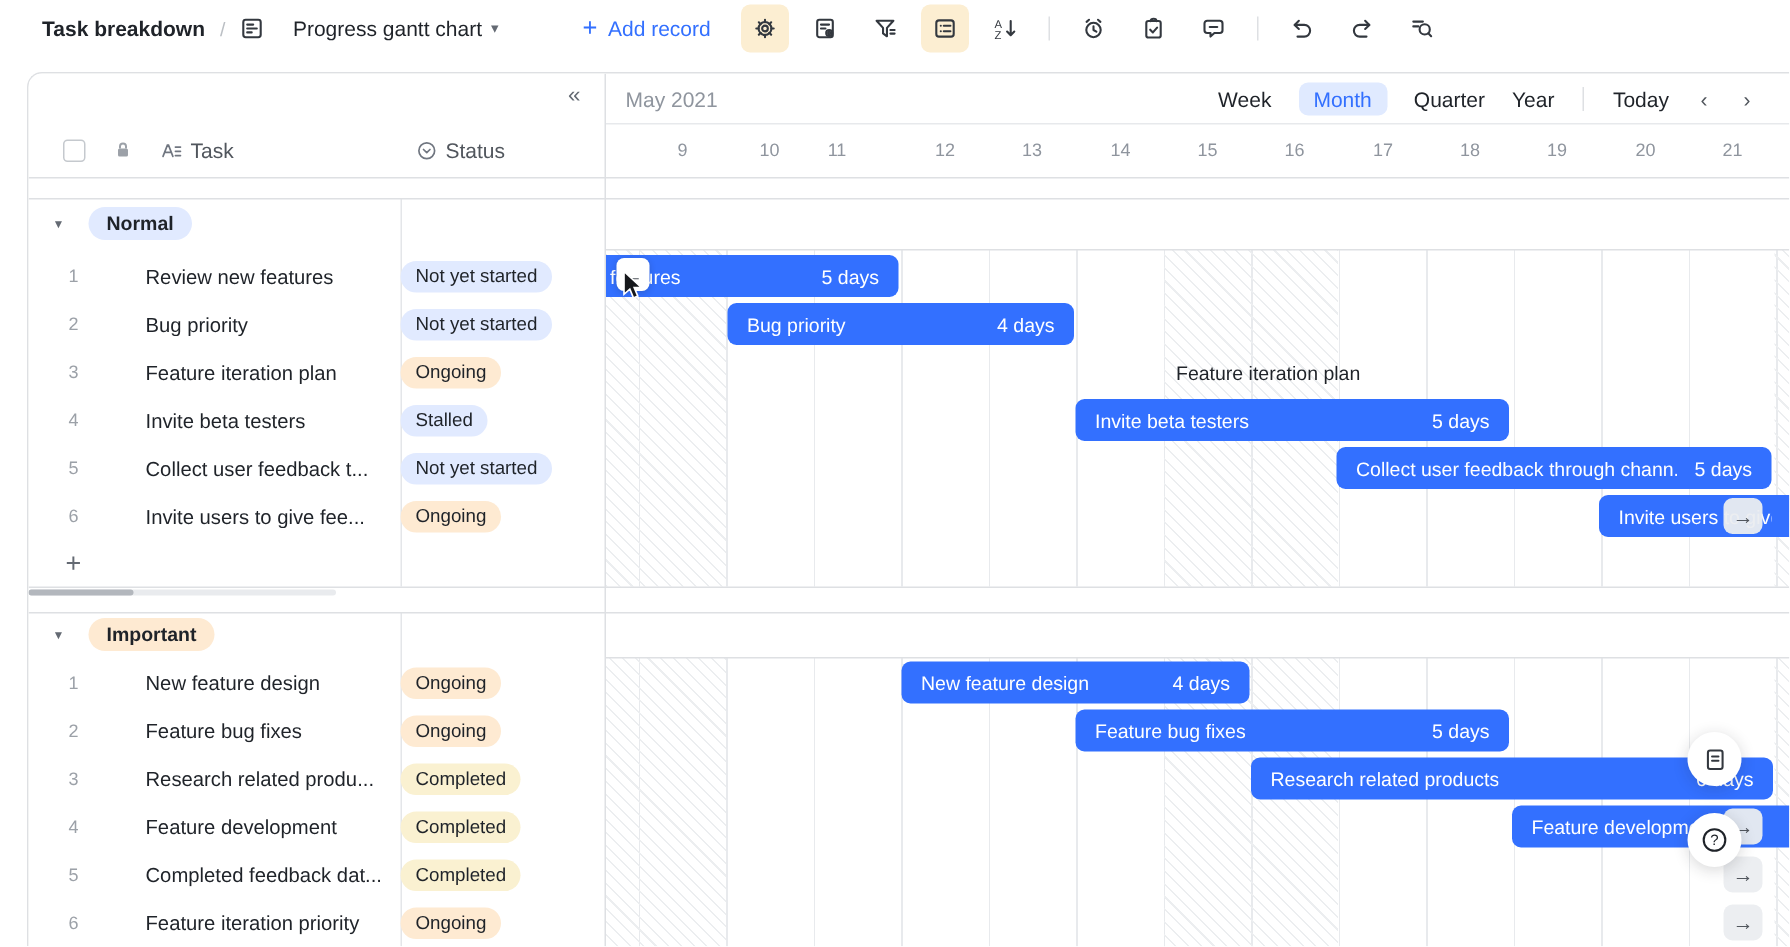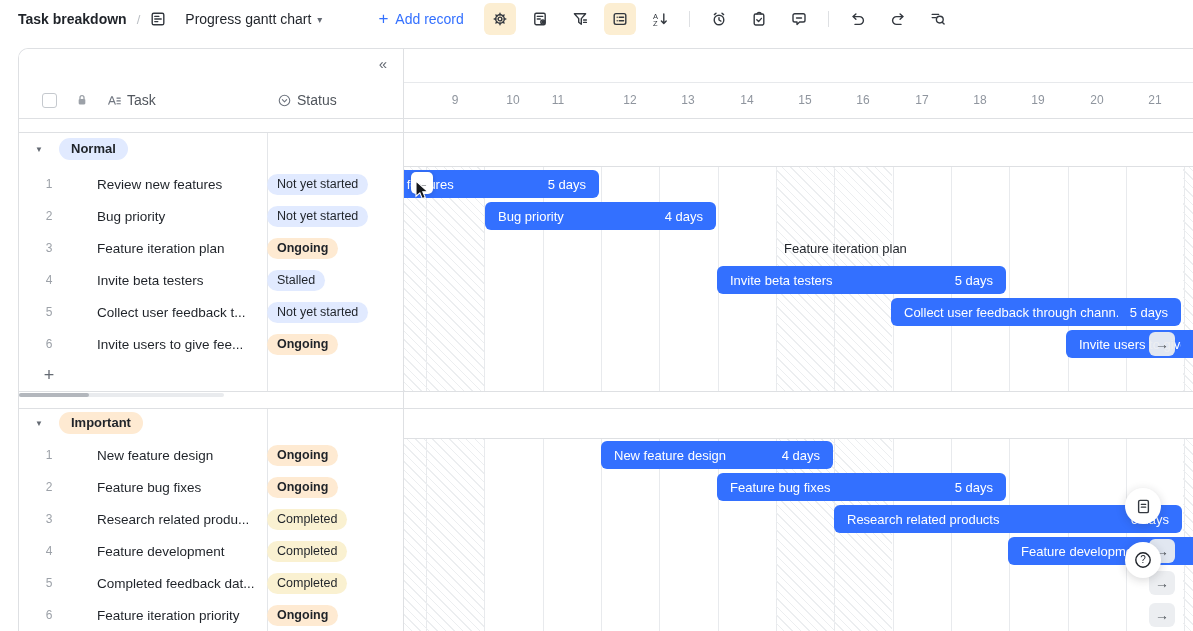--- a/index.html
+++ b/index.html
@@ -1,20 +1,20 @@
 <!DOCTYPE html>
 <html><head>
 <meta charset="utf-8">
 <style>
   * { margin:0; padding:0; box-sizing:border-box; }
   body { background:#fff; font-family:"Liberation Sans","DejaVu Sans",sans-serif; color:#1f2329; }
   .stage { position:relative; width:1193px; height:631px; overflow:hidden; background:#fff; }
 
   
-  .topbar { position:absolute; left:0; top:0; width:100%; height:38px; display:flex; align-items:center; padding-left:18px; }
+  .topbar { position:absolute; left:0; top:0; width:100%; height:38px; display:flex; align-items:center; padding-left:28px; }
   .crumb-base { font-size:14px; font-weight:600; color:#1f2329; }
   .crumb-sep { margin:0 10px; color:#bbbfc4; font-size:13px; }
   .view-name { font-size:14px; color:#1f2329; margin-left:19px; }
   .caret { font-size:10px; color:#646a73; margin-left:6px; }
   .add-record { display:flex; align-items:center; margin-left:56px; color:#3370ff; font-size:14px; cursor:pointer; }
   .add-record .plus { font-size:17px; margin-right:7px; font-weight:400; }
   .tools { display:flex; align-items:center; margin-left:16px; }
   .tbtn { width:32px; height:32px; border-radius:6px; display:flex; align-items:center; justify-content:center; margin:0 4px; cursor:pointer; }
   .tbtn.active { background:#fceed2; }
   .tdiv { width:1px; height:16px; background:#dee0e3; margin:0 9px; }
@@ -39,21 +39,21 @@
 
   .grow { position:absolute; left:0; width:385px; display:flex; align-items:center; padding-left:16px; cursor:pointer; }
   .tri { font-size:8px; color:#646a73; width:14px; }
   .gpill { margin-left:10px; height:22px; line-height:22px; padding:0 12px; border-radius:11px; font-size:13px; font-weight:600; color:#1f2329; }
   .lrow { position:absolute; left:0; width:385px; height:32px; display:flex; align-items:center; cursor:pointer; }
   .rnum { width:60px; text-align:center; color:#9ca1a8; font-size:12px; }
   .rtask { width:188px; padding-left:18px; font-size:13.5px; color:#1f2329; white-space:nowrap; overflow:hidden; }
   .rstat { padding-left:0; }
   .pill { display:inline-block; height:21px; line-height:21px; padding:0 10px; border-radius:11px; font-size:12.5px; color:#1f2329; cursor:pointer; }
   .pill[data-kind="blue"], .gpill[data-kind="blue"] { background:#e1eaff; }
-  .pill[data-kind="orange"], .gpill[data-kind="orange"] { background:#feead2;font-weight:bold; }
+  .pill[data-kind="orange"], .gpill[data-kind="orange"] { background:#feead2; }
   .pill[data-kind="yellow"], .gpill[data-kind="yellow"] { background:#faf1d1; }
   .addrow { position:absolute; left:0; top:311px; width:385px; height:31px; display:flex; align-items:center; cursor:pointer; }
   .addrow span { width:60px; text-align:center; font-size:18px; color:#646a73; }
   .hscroll { position:absolute; left:0; top:344px; height:4px; width:205px; background:#e9ebee; border-radius:2px; }
   .hscroll .thumb { position:absolute; left:0; top:0; height:4px; width:70px; background:#b3b7bd; border-radius:2px; cursor:grab; }
 
   
   .gantt { position:absolute; left:385px; top:0; width:790px; height:583px; }
   .g-top { position:absolute; left:0; top:0; width:100%; height:33px; display:flex; align-items:center; }
   .month-label { margin-left:13px; font-size:14px; color:#8f959e; }
@@ -294,20 +294,33 @@
         <span class="rstat"><span class="pill" data-kind="yellow">Completed</span></span>
       </div>
       <div class="lrow" style="top:550px">
         <span class="rnum">6</span>
         <span class="rtask">Feature iteration priority</span>
         <span class="rstat"><span class="pill" data-kind="orange">Ongoing</span></span>
       </div>
     </div>
 
     <div class="gantt">
+      <div class="g-top">
+        <span class="month-label">May 2021</span>
+        <div class="gswitch">
+          <span class="gsw">Week</span>
+          <span class="gsw active">Month</span>
+          <span class="gsw">Quarter</span>
+          <span class="gsw">Year</span>
+          <span class="gsw-div"></span>
+          <span class="gsw">Today</span>
+          <span class="gnav">‹</span>
+          <span class="gnav">›</span>
+        </div>
+      </div>
 
       <div class="g-dates">
         <span class="tick" style="left:22px">9</span>
         <span class="tick" style="left:80px">10</span>
         <span class="tick" style="left:125px">11</span>
         <span class="tick" style="left:197px">12</span>
         <span class="tick" style="left:255px">13</span>
         <span class="tick" style="left:314px">14</span>
         <span class="tick" style="left:372px">15</span>
         <span class="tick" style="left:430px">16</span>

